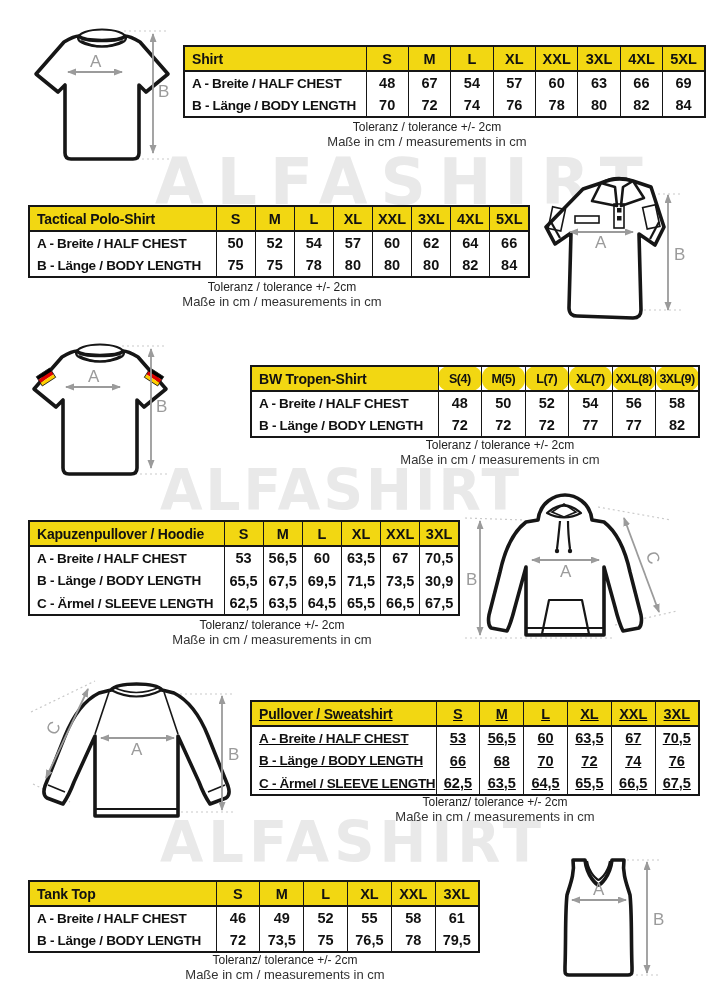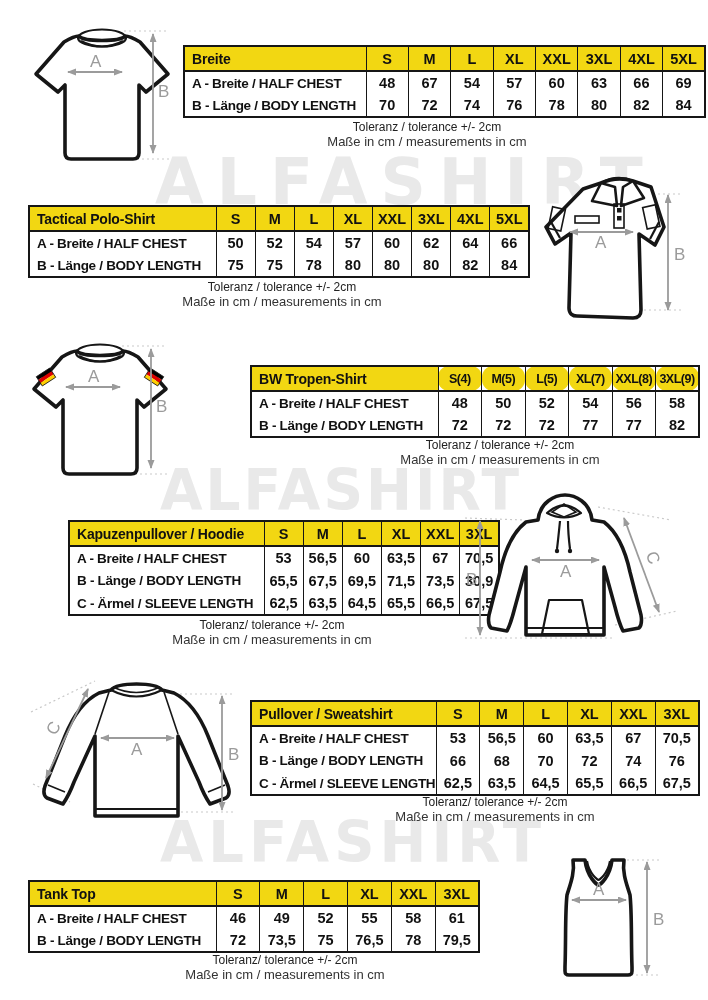--- a/index.html
+++ b/index.html
@@ -23,21 +23,21 @@
   .tbl tr:first-child td { background:var(--yellow); height:25px; border-bottom:2.6px solid var(--ink); }
   .tbl td.title { text-align:left; padding-left:7px; font-size:14px; letter-spacing:-0.2px; }
   .tbl td.lbl { text-align:left; padding-left:7px; font-size:13.5px; letter-spacing:-0.3px; }
   .tbl td.hsz, .tbl td.val { text-align:center; font-size:14.5px; }
   #tbl-2 td.hsz { font-size:12.5px; letter-spacing:-0.5px;border-radius:11px; }
 
   #tbl-0 { left:183px; top:45px; }
   #tbl-1 { left:28px;  top:205px; }
   #tbl-2 { left:250px; top:365px; }
   #tbl-3 { left:28px;  top:520px; }
-  #tbl-4 { left:250px; top:700px; }
+  #tbl-4 { left:250px; top:700px;text-decoration:underline; }
   #tbl-5 { left:28px;  top:880px; }
 
   
   .tol { position:absolute; z-index:2; width:240px; text-align:center; }
   .tol .tol1 { font-size:12px; color:#222; }
   .tol .tol2 { font-size:13px; color:#333; }
   #tol-0 { left:307px; top:120px; }
   #tol-1 { left:162px; top:280px; }
   #tol-2 { left:380px; top:438px; }
   #tol-3 { left:152px; top:618px; }
@@ -88,21 +88,21 @@
       <g>
         <line class="dim" x1="131" y1="9" x2="131" y2="128" marker-start="url(#ah0)" marker-end="url(#ah0)"></line>
         <text class="dimtext" x="136" y="72">B</text>
       </g>
     </svg>
   </div>
   <div class="tbl" id="tbl-0">
       <table style="width: 523px;">
         <tbody>
           <tr>
-            <td class="title" style="width: 182px;">Breite</td>
+            <td class="title" style="width: 182px;">Shirt</td>
             <td class="hsz">S</td>
             <td class="hsz">M</td>
             <td class="hsz">L</td>
             <td class="hsz">XL</td>
             <td class="hsz">XXL</td>
             <td class="hsz">3XL</td>
             <td class="hsz">4XL</td>
             <td class="hsz">5XL</td>
           </tr>
           <tr>
@@ -248,21 +248,21 @@
       </g>
     </svg>
   </div>
   <div class="tbl" id="tbl-2">
       <table style="width: 450px;">
         <tbody>
           <tr>
             <td class="title" style="width: 187px;">BW Tropen-Shirt</td>
             <td class="hsz">S(4)</td>
             <td class="hsz">M(5)</td>
-            <td class="hsz">L(5)</td>
+            <td class="hsz">L(7)</td>
             <td class="hsz">XL(7)</td>
             <td class="hsz">XXL(8)</td>
             <td class="hsz">3XL(9)</td>
           </tr>
           <tr>
             <td class="lbl">A -  Breite / HALF CHEST</td>
             <td class="val">48</td>
             <td class="val">50</td>
             <td class="val">52</td>
             <td class="val">54</td>
@@ -280,21 +280,21 @@
           </tr>
         </tbody>
       </table>
     </div>
   <div class="tol" id="tol-2">
     <div class="tol1">Toleranz / tolerance +/- 2cm</div>
     <div class="tol2">Maße in cm / measurements in cm</div>
   </div>
 
   <div class="tbl" id="tbl-3">
-      <table style="width: 432px; margin-left: 40px;">
+      <table style="width: 432px;">
         <tbody>
           <tr>
             <td class="title" style="width: 195px;">Kapuzenpullover / Hoodie</td>
             <td class="hsz">S</td>
             <td class="hsz">M</td>
             <td class="hsz">L</td>
             <td class="hsz">XL</td>
             <td class="hsz">XXL</td>
             <td class="hsz">3XL</td>
           </tr>

